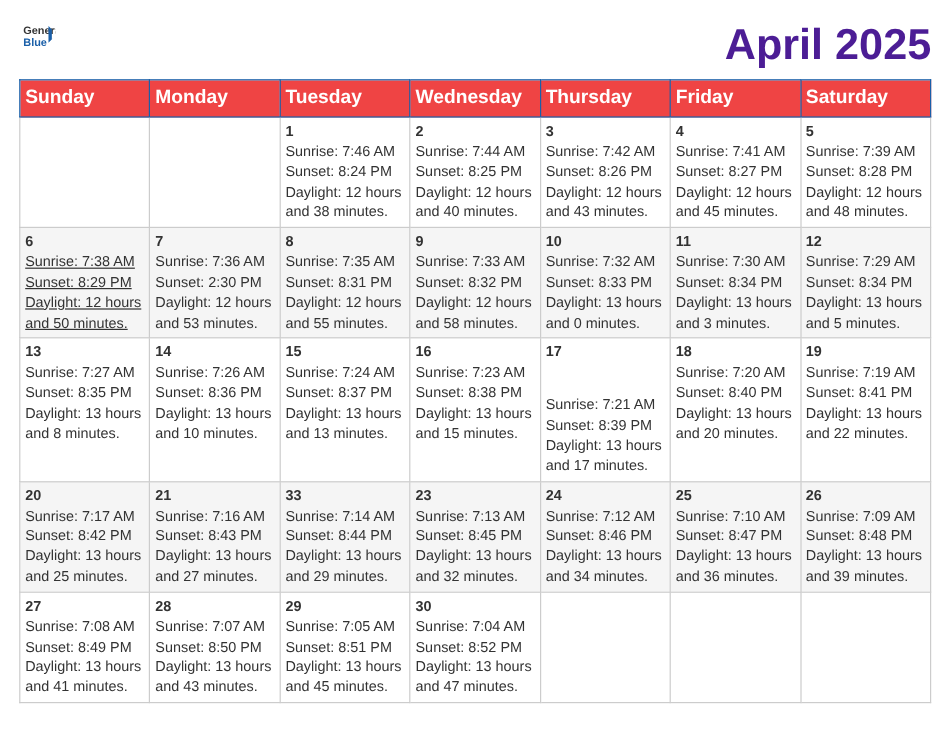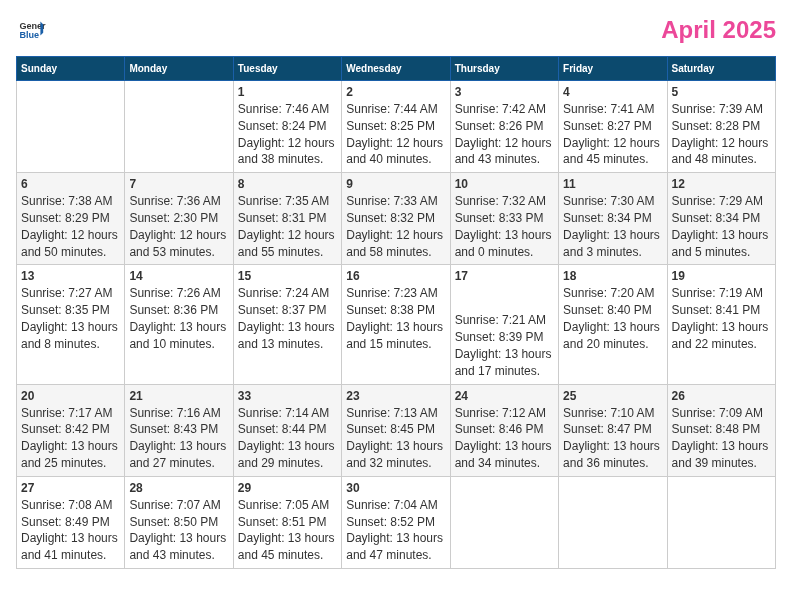--- a/index.html
+++ b/index.html
@@ -23,39 +23,39 @@
     }
     .logo-icon {
       width: 28px;
       height: 28px;
       margin-left: 2px;
     }
     .title-area {
       text-align: right;
     }
     .month-title {
-      font-size: 24px;
+      font-size: 36px;
       font-weight: bold;
-      color: #ec4899;
+      color: #4c1d95;
     }
     .location-title {
       font-size: 15px;
       color: #555;
     }
     .calendar {
       width: 100%;
       border-collapse: collapse;
       font-size: 11px;
     }
     .calendar thead th {
-      background-color: #0c4a6e;
+      background-color: #ef4444;
       color: #fff;
       padding: 6px 4px;
       text-align: left;
-      font-size: 10px;
+      font-size: 16px;
       font-weight: bold;
       border: 1px solid #1a5fa8;
     }
     .calendar tbody td {
       border: 1px solid #ccc;
       vertical-align: top;
       padding: 4px;
       width: calc(100% / 7);
       min-height: 80px;
       color: #333;
@@ -140,21 +140,21 @@
         <td>
           <span class="day-number">5</span>
           <div class="day-info" style="white-space: pre-line;">Sunrise: 7:39 AM
 Sunset: 8:28 PM
 Daylight: 12 hours and 48 minutes.</div>
         </td>
       </tr>
       <tr>
         <td>
           <span class="day-number">6</span>
-          <div class="day-info" style="white-space: pre-line;">Sunrise: 7:38 AM
+          <div class="day-info" style="white-space: pre-line; text-decoration: underline;">Sunrise: 7:38 AM
 Sunset: 8:29 PM
 Daylight: 12 hours and 50 minutes.</div>
         </td>
         <td>
           <span class="day-number">7</span>
           <div class="day-info" style="white-space: pre-line;">Sunrise: 7:36 AM
 Sunset: 2:30 PM
 Daylight: 12 hours and 53 minutes.</div>
         </td>
         <td>

